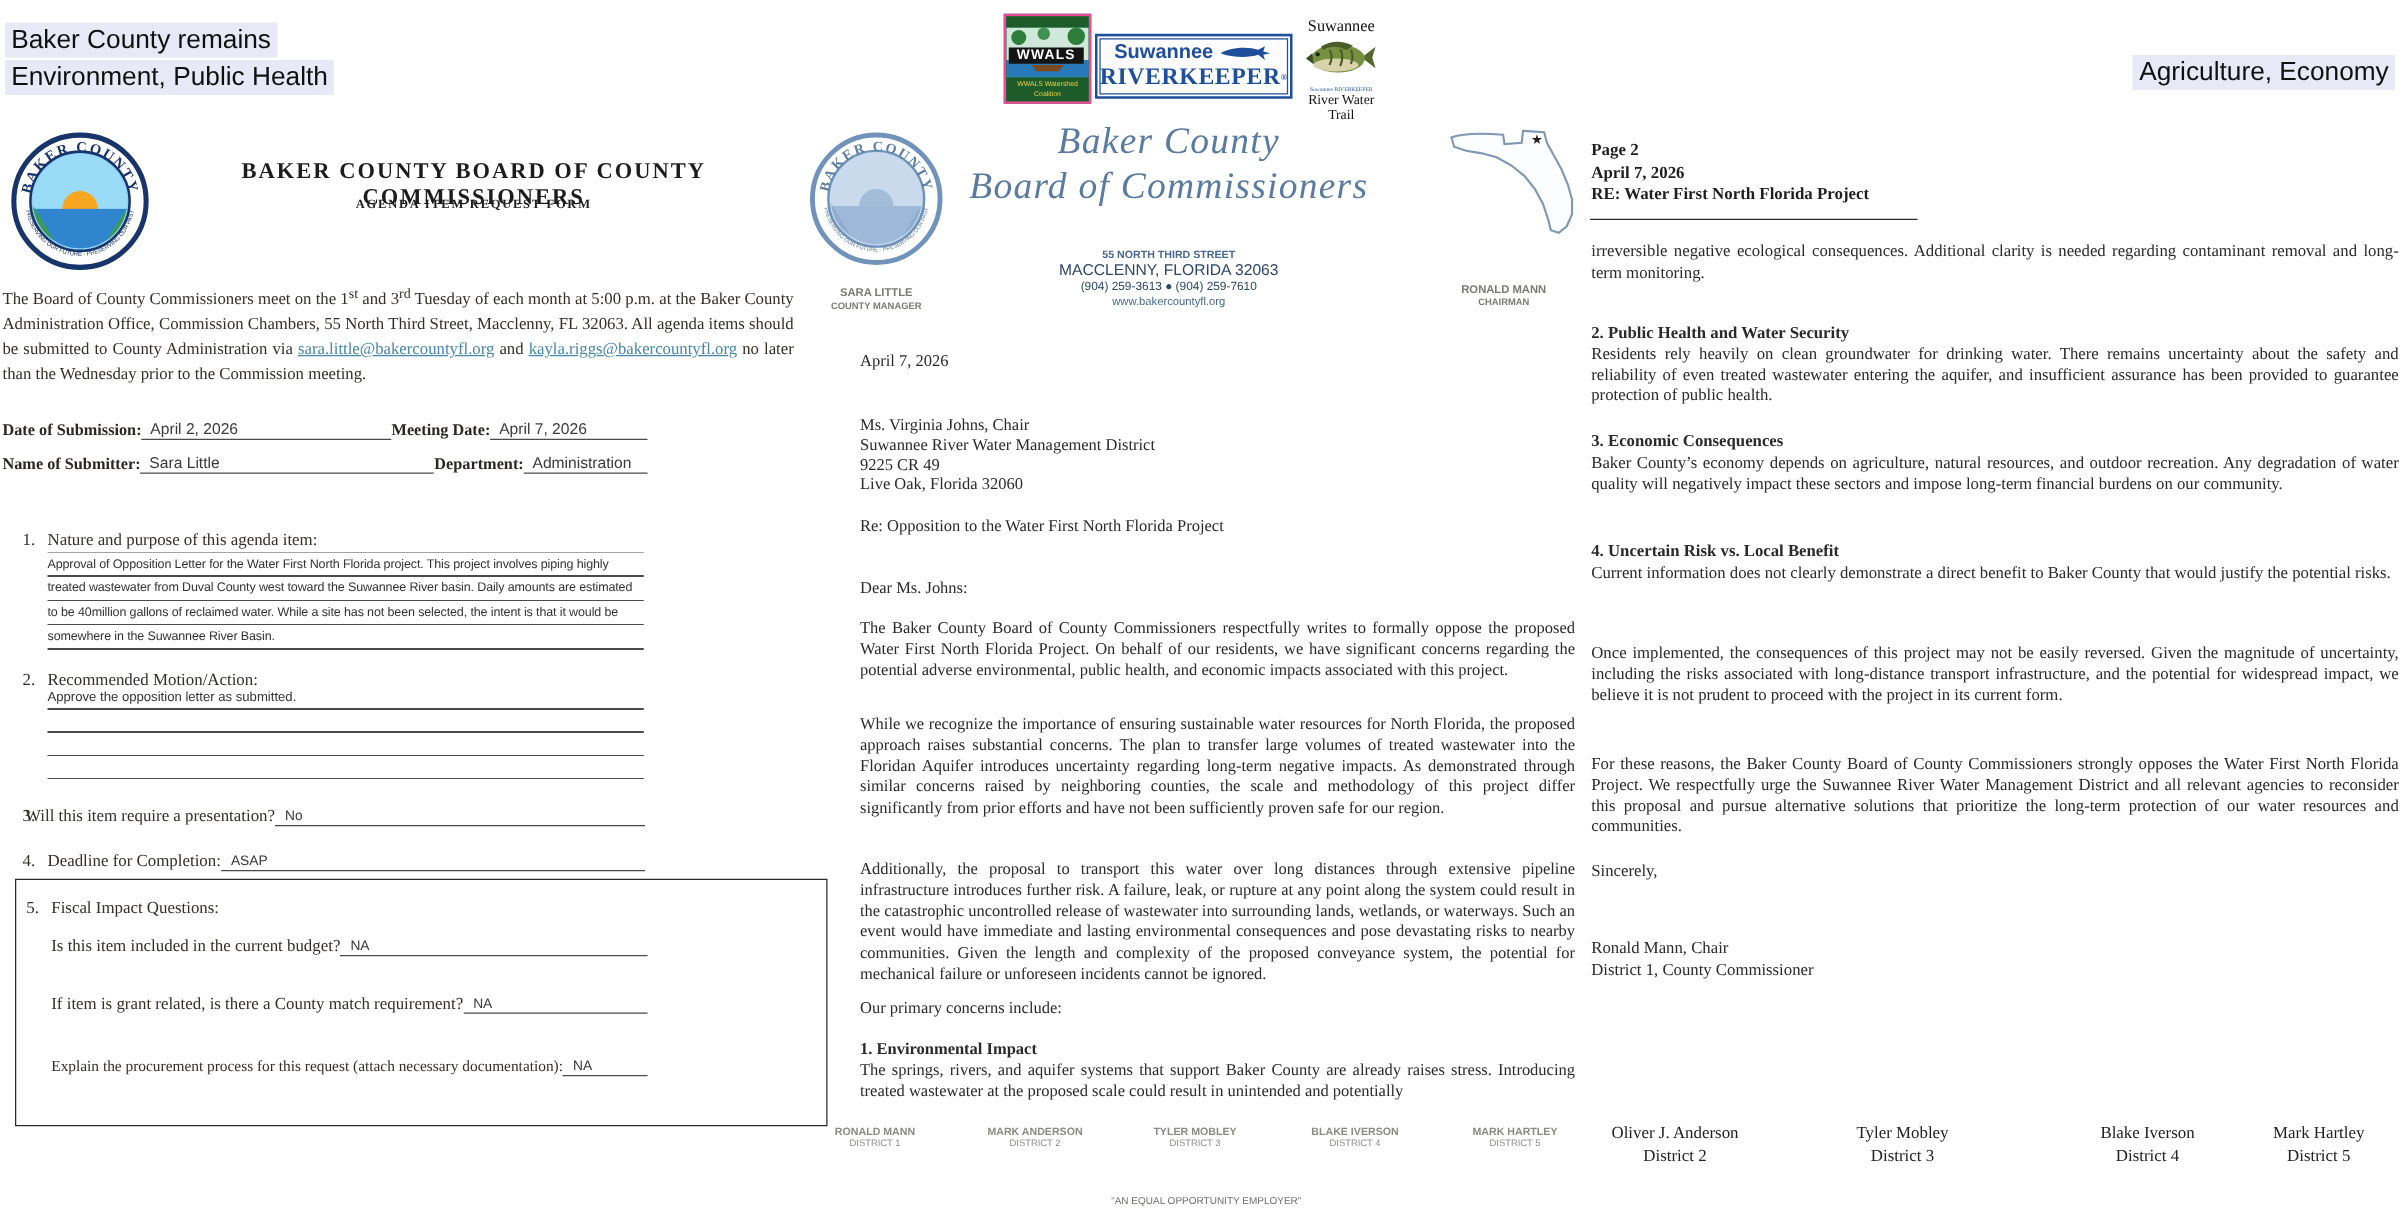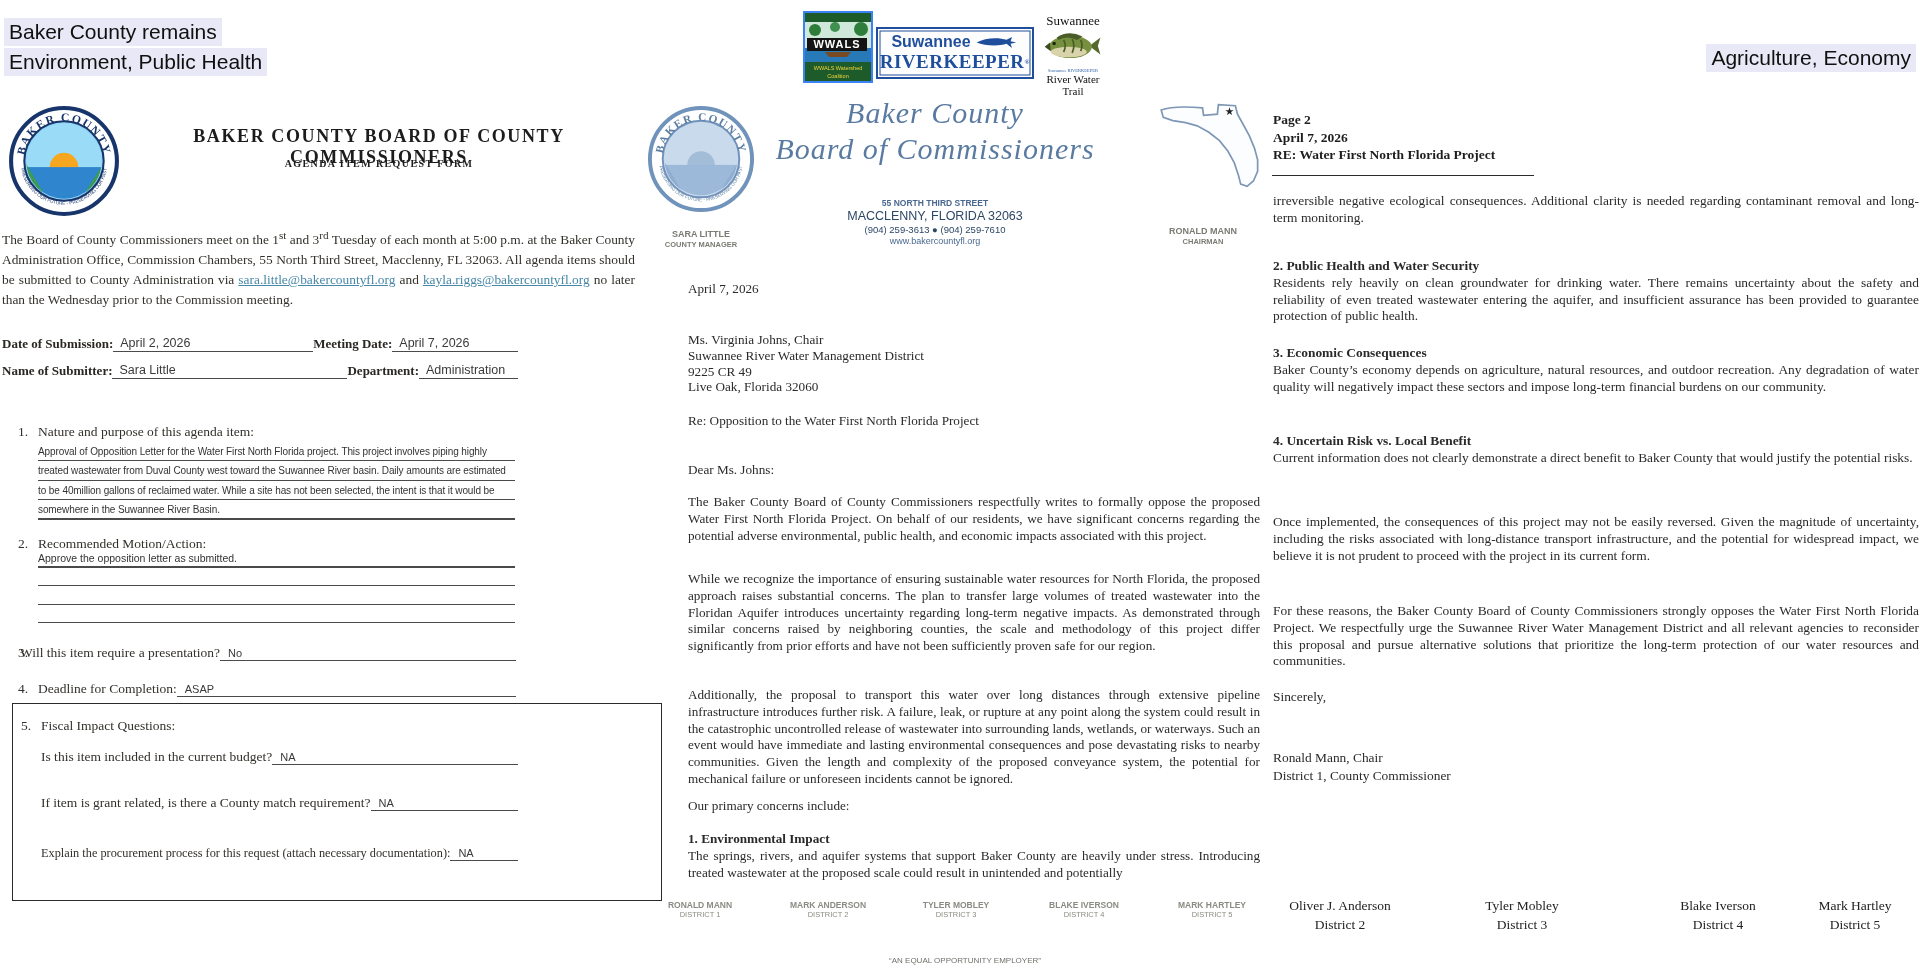--- a/index.html
+++ b/index.html
@@ -4,21 +4,21 @@
 <style>
   html,body{margin:0;padding:0;background:#fff;}
   .page{position:relative;width:1920px;height:973px;background:#ffffff;overflow:hidden;
         font-family:"Liberation Serif",serif;color:#262626;}
   .abs{position:absolute;}
   
   .ov{font-family:"Liberation Sans",sans-serif;font-size:21px;line-height:26px;color:#101010;}
   .hl{background:#e8e8f6;padding:1px 5px;display:inline-block;margin-bottom:2px;}
   .ov-right{text-align:right;}
   
-  .wwals{width:70px;height:72px;border:2px solid #3b82f6;background:#15803d;box-sizing:border-box;
+  .wwals{width:70px;height:72px;border:2px solid #ec4899;background:#15803d;box-sizing:border-box;
          font-family:"Liberation Sans",sans-serif;overflow:hidden;}
   .wwals .band-top{height:9px;background:#1d5c2a;}
   .wwals .scene{position:relative;height:40px;}
   .wwals .nameband{position:absolute;left:2px;top:16px;width:60px;background:#141414;color:#fff;
          font-weight:bold;font-size:11px;text-align:center;letter-spacing:1px;line-height:13px;}
   .wwals .band-bot{height:19px;background:#1d5c2a;color:#f5d23c;font-size:5.5px;text-align:center;
          line-height:8px;padding-top:2px;}
   .rk-box{width:158px;height:52px;border:2px solid #1f4e9c;box-shadow:inset 0 0 0 1.5px #fff,inset 0 0 0 2.5px #1f4e9c;
           background:#fdfdfd;box-sizing:border-box;text-align:center;color:#1f4e9c;}
   .rk-line1{font-family:"Liberation Sans",sans-serif;font-weight:bold;font-size:16px;line-height:20px;margin-top:3px;
@@ -261,21 +261,21 @@
       <div>9225 CR 49</div>
       <div>Live Oak, Florida 32060</div>
     </div>
     <div class="abs body-txt" style="left:688px;top:413px;">Re: Opposition to the Water First North Florida Project</div>
     <div class="abs body-txt" style="left:688px;top:462px;">Dear Ms. Johns:</div>
     <div class="abs body-txt just" style="left:688px;top:494px;width:572px;">The Baker County Board of County Commissioners respectfully writes to formally oppose the proposed Water First North Florida Project. On behalf of our residents, we have significant concerns regarding the potential adverse environmental, public health, and economic impacts associated with this project.</div>
     <div class="abs body-txt just" style="left:688px;top:571px;width:572px;">While we recognize the importance of ensuring sustainable water resources for North Florida, the proposed approach raises substantial concerns. The plan to transfer large volumes of treated wastewater into the Floridan Aquifer introduces uncertainty regarding long-term negative impacts. As demonstrated through similar concerns raised by neighboring counties, the scale and methodology of this project differ significantly from prior efforts and have not been sufficiently proven safe for our region.</div>
     <div class="abs body-txt just" style="left:688px;top:687px;width:572px;">Additionally, the proposal to transport this water over long distances through extensive pipeline infrastructure introduces further risk. A failure, leak, or rupture at any point along the system could result in the catastrophic uncontrolled release of wastewater into surrounding lands, wetlands, or waterways. Such an event would have immediate and lasting environmental consequences and pose devastating risks to nearby communities. Given the length and complexity of the proposed conveyance system, the potential for mechanical failure or unforeseen incidents cannot be ignored.</div>
     <div class="abs body-txt" style="left:688px;top:798px;">Our primary concerns include:</div>
     <div class="abs body-txt b" style="left:688px;top:831px;">1. Environmental Impact</div>
-    <div class="abs body-txt just" style="left:688px;top:848px;width:572px;">The springs, rivers, and aquifer systems that support Baker County are heavily under stress. Introducing treated wastewater at the proposed scale could result in unintended and potentially</div>
+    <div class="abs body-txt just" style="left:688px;top:848px;width:572px;">The springs, rivers, and aquifer systems that support Baker County are already raises stress. Introducing treated wastewater at the proposed scale could result in unintended and potentially</div>
 
     <div class="abs comm" style="left:640px;top:900px;width:120px;">
       <div class="cname">RONALD MANN</div>
       <div class="cdist">DISTRICT 1</div>
     </div>
     <div class="abs comm" style="left:768px;top:900px;width:120px;">
       <div class="cname">MARK ANDERSON</div>
       <div class="cdist">DISTRICT 2</div>
     </div>
     <div class="abs comm" style="left:896px;top:900px;width:120px;">

